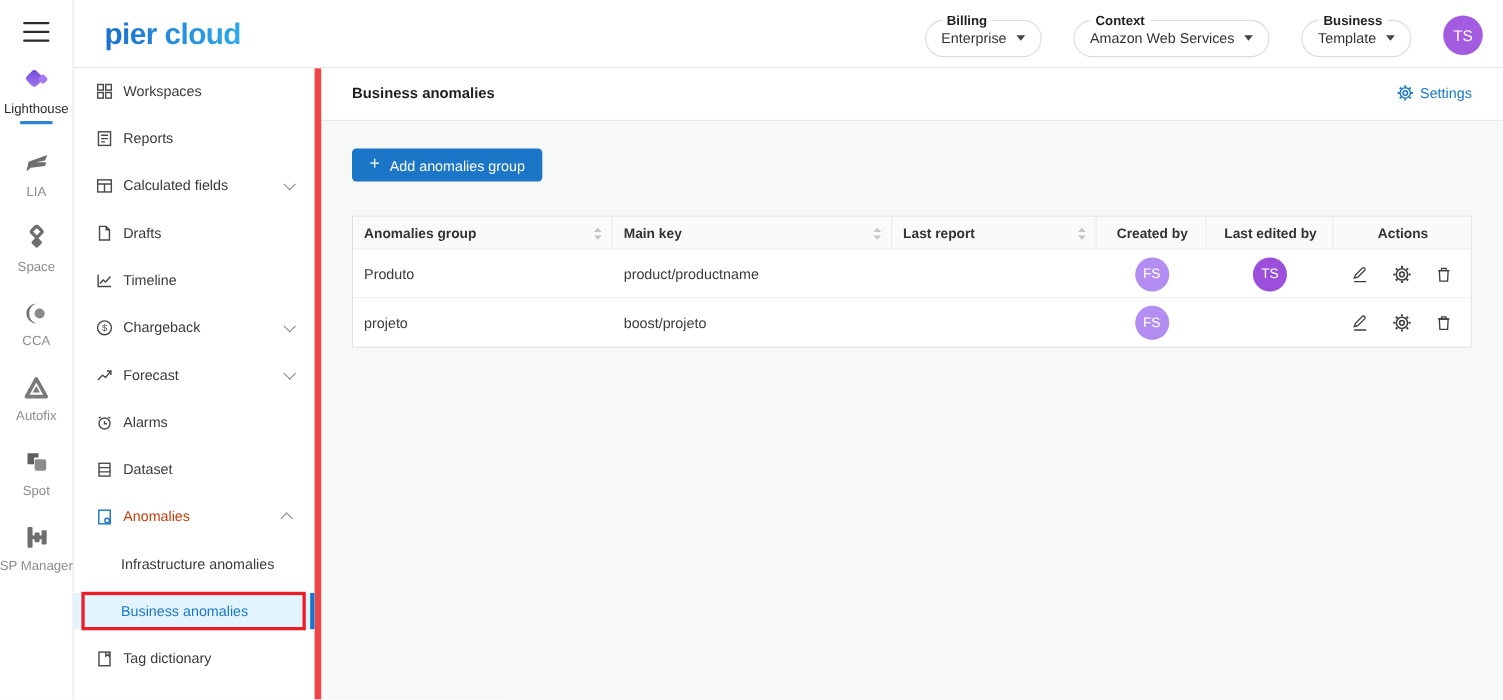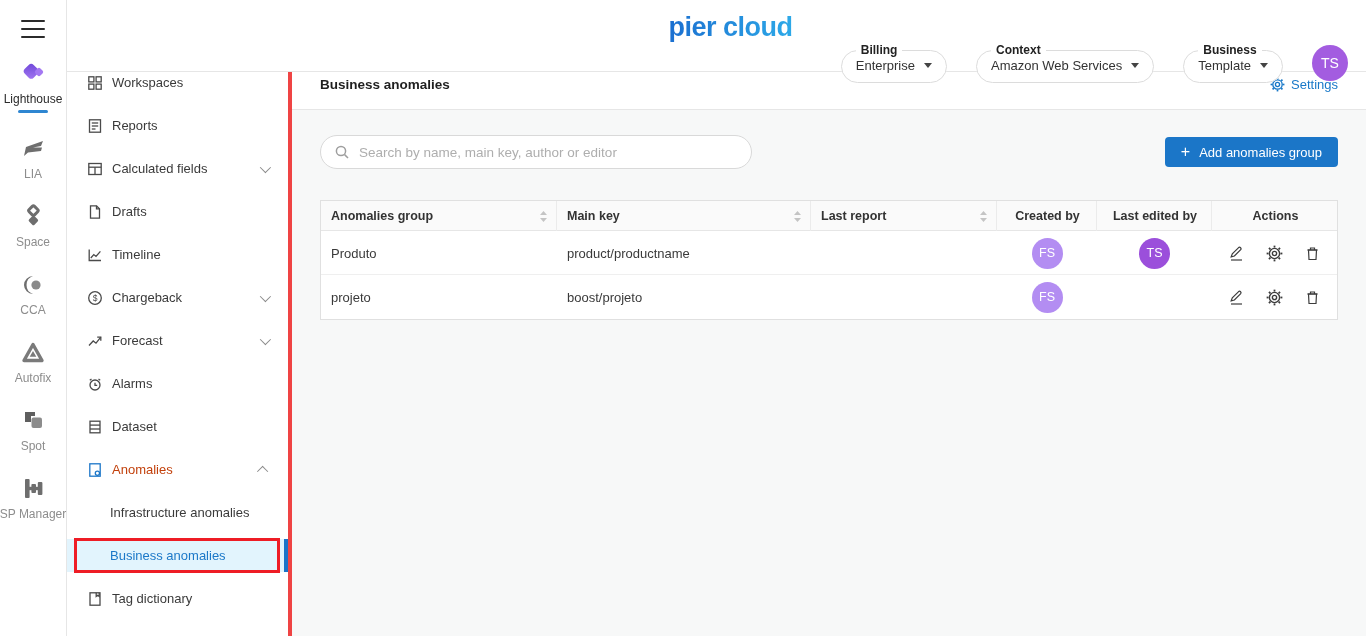--- a/index.html
+++ b/index.html
@@ -19,23 +19,23 @@
   .hamburger { margin-top:20px; width:24px; height:18px; display:flex; flex-direction:column; justify-content:space-between; cursor:pointer; }
   .hamburger span { display:block; height:2.4px; background:#2b2b2b; border-radius:1px; }
   .rail-item { margin-top:22px; display:flex; flex-direction:column; align-items:center; width:100%; cursor:pointer; }
   .rail-item .ricon { width:27px; height:27px; display:flex; align-items:center; justify-content:center; }
   .rail-item .rlabel { margin-top:5px; font-size:12px; color:#8d8d8d; white-space:nowrap; }
   .rail-item.active .rlabel { color:#2b2b2b; }
   .rail-item .active-bar { margin-top:4px; width:30px; height:3px; border-radius:2px; background:#2e86d1; }
 
   
   .topbar {
-    position:absolute; left:67px; top:12px; width:1299px; height:60px;
+    position:absolute; left:67px; top:2px; width:1299px; height:60px;
     background:#fff; border-bottom:1px solid #e6e6e6;
-    display:flex; align-items:center; z-index:5;flex-direction:column;
+    display:flex; align-items:center; z-index:5;
   }
   .logo { margin-left:28px; font-size:27px; font-weight:bold; letter-spacing:-0.5px;
     background:linear-gradient(90deg,#1b6fd0,#2da9e8);
     -webkit-background-clip:text; background-clip:text; color:transparent;
   }
   .topbar-right { margin-left:auto; display:flex; align-items:center; gap:29px; margin-right:18px; }
   fieldset.selector {
     border:1px solid #dcdcdc; border-radius:17px; padding:1px 14px 8px 10px;
     display:flex; align-items:center; cursor:pointer; background:#fff; min-height:40px;
   }
@@ -43,21 +43,21 @@
   .selector-value { font-size:13px; color:#333; display:flex; align-items:center; gap:9px; margin-left:4px; }
   .caret { width:0; height:0; border-left:4.5px solid transparent; border-right:4.5px solid transparent; border-top:5.5px solid #444; }
   .avatar-top {
     width:36px; height:36px; border-radius:50%; background:#a35ce0; color:#fff;
     display:flex; align-items:center; justify-content:center; font-size:14px; cursor:pointer;
   }
 
   
   .sidebar {
     position:absolute; left:67px; top:60px; width:225px; height:576px;
-    background:#fff; border-right:4px solid #ef4444; padding-top:1px; z-index:4;
+    background:#fff; border-right:6px solid #ef4444; padding-top:1px; z-index:4;
   }
   .side-item {
     height:43px; display:flex; align-items:center; padding-left:20px; cursor:pointer;
     color:#3a3a3a; position:relative;
   }
   .side-item .sicon { width:16px; height:16px; margin-right:9px; display:flex; align-items:center; justify-content:center; flex:none; }
   .side-item .chev { width:8px; height:8px; border-right:1.6px solid #8a8a8a; border-bottom:1.6px solid #8a8a8a; margin-left:auto; margin-right:20px; }
   .chev.down { transform:rotate(45deg) translateY(-2px); }
   .chev.up   { transform:rotate(-135deg) translateY(-2px); }
   .side-item.active-parent { color:#c2410c; }
@@ -394,29 +394,20 @@
             <line x1="13.3" y1="2.7" x2="11.9" y2="4.1"></line>
               <line x1="4.1" y1="11.9" x2="2.7" y2="13.3"></line>
           </g>
         </svg>
       </span>
       <span>Settings</span>
     </span>
   </div>
 
   <div class="toolbar">
-    <div class="search-wrap">
-      <span class="search-icon">
-        <svg width="16" height="16" viewBox="0 0 16 16" fill="none" stroke="#9e9e9e" stroke-width="1.5">
-          <circle cx="7" cy="7" r="4.6"></circle>
-            <line x1="10.6" y1="10.6" x2="14" y2="14"></line>
-        </svg>
-      </span>
-      <input class="search-input" type="text" placeholder="Search by name, main key, author or editor" style="">
-    </div>
     <button class="add-btn">
       <span class="plus">+</span>
       <span>Add anomalies group</span>
     </button>
   </div>
 
   <div class="table">
     <div class="tgrid thead">
       <div class="th sortable">
         <span>Anomalies group</span>

